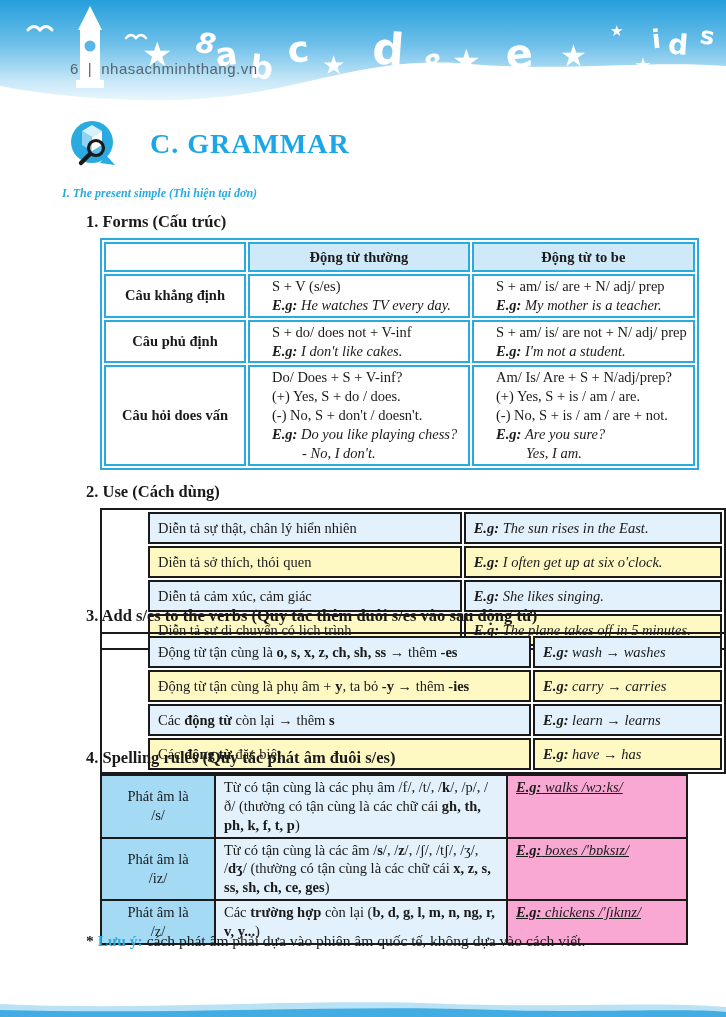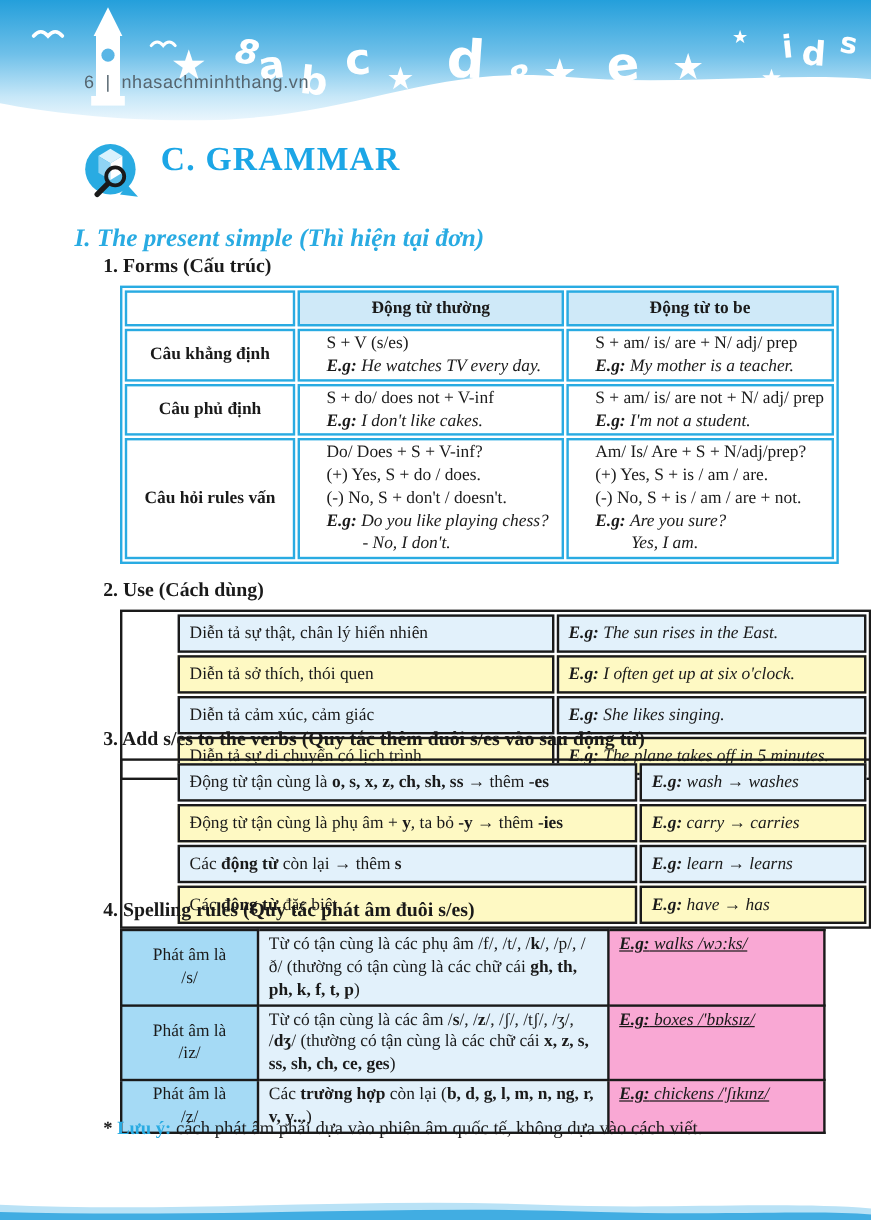--- a/index.html
+++ b/index.html
@@ -4,23 +4,23 @@
 <style>
   html,body{margin:0;padding:0;background:#fff;}
   .page{position:relative;width:726px;height:1017px;background:#fff;overflow:hidden;
         font-family:"Liberation Serif","DejaVu Serif",serif;color:#1a1a1a;}
   
   .header{position:absolute;top:0;left:0;width:726px;height:118px;}
   .site-line{position:absolute;top:60px;left:70px;font-family:"Liberation Sans","DejaVu Sans",sans-serif;
              font-size:15px;color:#55656f;letter-spacing:.5px;}
   .site-line .bar{margin:0 9px;color:#55656f;}
   
-  .title-row{position:absolute;top:118px;left:68px;display:flex;align-items:flex-start;gap:16px;height:52px;}
+  .title-row{position:absolute;top:118px;left:68px;display:flex;align-items:center;gap:32px;height:52px;}
   .grammar-title{font-size:28px;font-weight:bold;color:#1ca6e6;letter-spacing:1px;}
-  .lesson-heading{position:absolute;top:186px;left:62px;font-size:21px;font-weight:bold;
+  .lesson-heading{position:absolute;top:186px;left:62px;font-size:12px;font-weight:bold;
                   font-style:italic;color:#29abe2;}
   .sec-heading{font-size:16.5px;font-weight:bold;margin:0 0 6px 86px;}
   #h1{position:absolute;top:212px;left:0;right:0;}
   #h2{position:absolute;top:462px;left:0;right:0;margin-top:20px;}
   #h3{position:absolute;top:606px;left:0;right:0;}
   #h4{position:absolute;top:748px;left:0;right:0;}
   .note{position:absolute;top:932px;left:86px;font-size:15.5px;}
   .note .marker{font-weight:bold;}
   .note .note-label{color:#29abe2;font-weight:bold;margin-right:4px;}
   
@@ -142,21 +142,21 @@
             <td class="c">
               <div class="ln">S + do/ does not + V-inf</div>
               <div class="ln"><span class="eg">E.g:</span> <i>I don't like cakes.</i></div>
             </td>
             <td class="c">
               <div class="ln">S + am/ is/ are not + N/ adj/ prep</div>
               <div class="ln"><span class="eg">E.g:</span> <i>I'm not a student.</i></div>
             </td>
           </tr>
           <tr>
-            <td class="label">Câu hỏi rules vấn</td>
+            <td class="label">Câu hỏi does vấn</td>
             <td class="c">
               <div class="ln">Do/ Does + S + V-inf?</div>
               <div class="ln">(+) Yes, S + do / does.</div>
               <div class="ln">(-) No, S + don't / doesn't.</div>
               <div class="ln"><span class="eg">E.g:</span> <i>Do you like playing chess?</i></div>
               <div class="ln cont"><i>- No, I don't.</i></div>
             </td>
             <td class="c">
               <div class="ln">Am/ Is/ Are + S + N/adj/prep?</div>
               <div class="ln">(+) Yes, S + is / am / are.</div>

